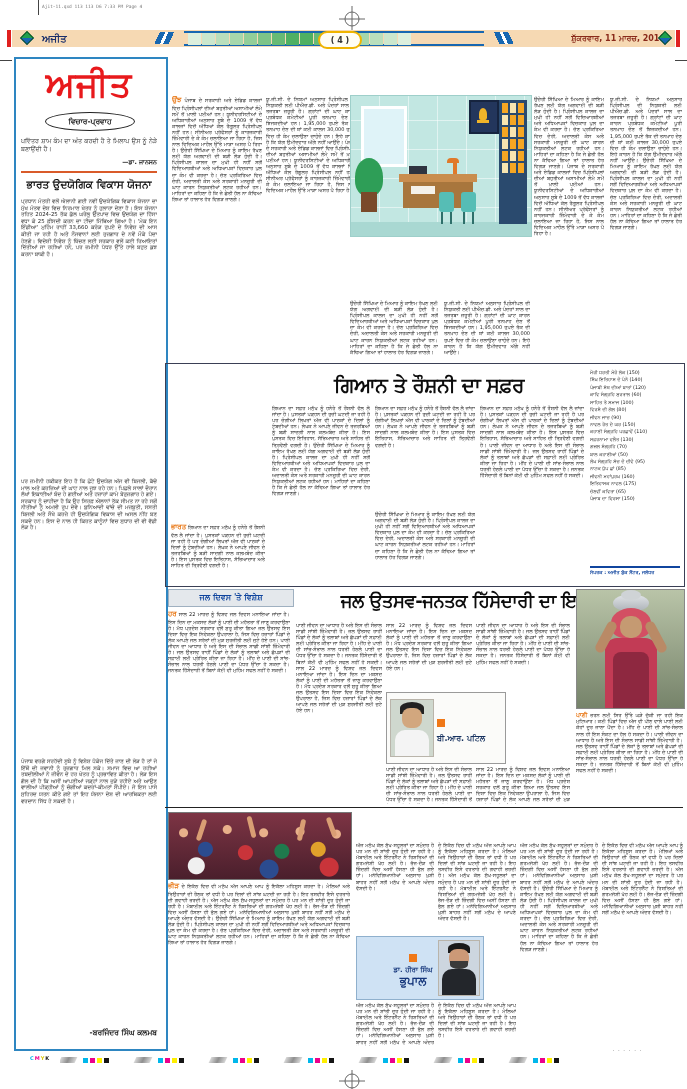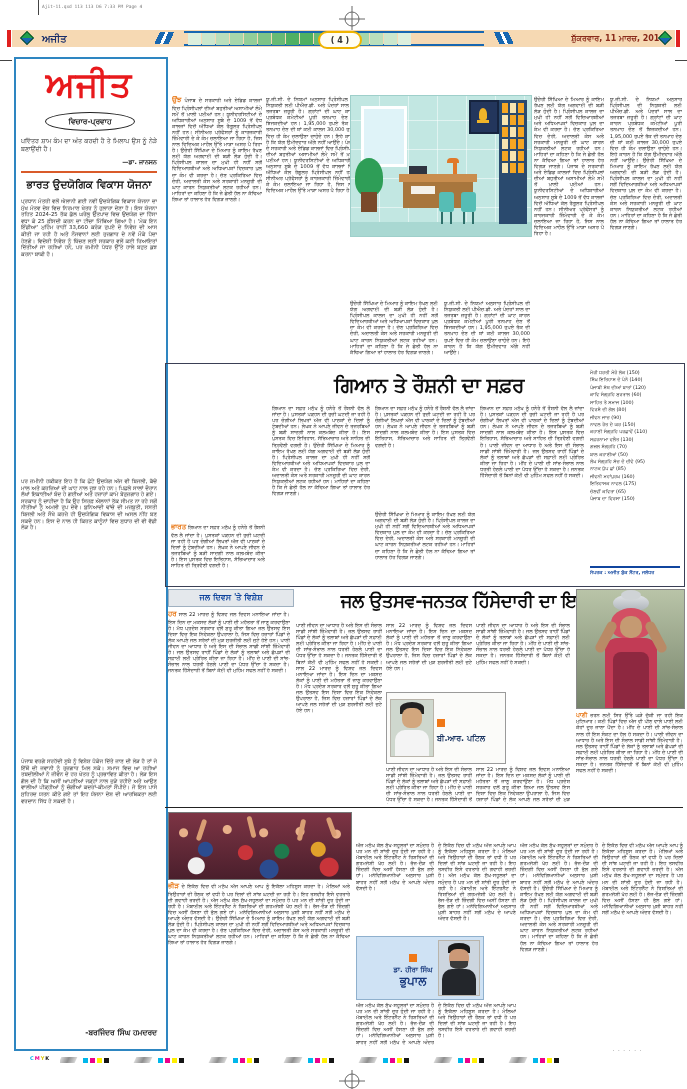--- a/index.html
+++ b/index.html
@@ -81,21 +81,21 @@
   <div class="ab" style="left:16px;top:64px;width:146px;text-align:center;font-size:34px;font-weight:bold;color:#e8191c;letter-spacing:1px;">ਅਜੀਤ</div>
   <div class="ab" style="left:45px;top:112px;width:88px;height:17px;border:1.5px solid #222;border-radius:50%;
        display:flex;align-items:center;justify-content:center;font-size:7.5px;font-weight:bold;color:#111;">ਵਿਚਾਰ-ਪ੍ਰਵਾਹ</div>
   <div class="ab bt bt-6" style="left:21px;top:137px;width:136px;height:22px;font-size:6.3px;">ਪਵਿੱਤਰ ਸ਼ਾਮ ਕੰਮ ਦਾ ਅੰਤ ਕਰਦੀ ਹੈ ਤੇ ਮਿਲਾਪ ਉਸ ਨੂੰ ਨੇੜੇ ਬਣਾਉਂਦੀ ਹੈ।</div>
   <div class="ab" style="left:21px;top:158px;width:136px;text-align:right;font-size:6.3px;font-weight:bold;color:#111;">—ਡਾ. ਜਾਨਸਨ</div>
   <div class="ab" style="left:21px;top:171px;width:136px;height:2px;background:#d95b2a;"></div>
   <div class="ab" style="left:18px;top:178px;width:142px;text-align:center;font-size:10.5px;font-weight:bold;color:#111;">ਭਾਰਤ ਉਦਯੋਗਿਕ ਵਿਕਾਸ ਯੋਜਨਾ</div>
   <div class="ab bt" style="left:21px;top:198px;width:136px;height:276px;font-size:5.4px;">ਪ੍ਰਧਾਨ ਮੰਤਰੀ ਵਲੋਂ ਐਲਾਨੀ ਗਈ ਨਵੀਂ ਉਦਯੋਗਿਕ ਵਿਕਾਸ ਯੋਜਨਾ ਦਾ ਮੁੱਖ ਮੰਤਵ ਦੇਸ਼ ਵਿਚ ਨਿਰਮਾਣ ਖੇਤਰ ਨੂੰ ਹੁਲਾਰਾ ਦੇਣਾ ਹੈ। ਇਸ ਯੋਜਨਾ ਤਹਿਤ 2024-25 ਤੱਕ ਕੁੱਲ ਘਰੇਲੂ ਉਤਪਾਦ ਵਿਚ ਉਦਯੋਗ ਦਾ ਹਿੱਸਾ ਵਧਾ ਕੇ 25 ਫ਼ੀਸਦੀ ਕਰਨ ਦਾ ਟੀਚਾ ਮਿੱਥਿਆ ਗਿਆ ਹੈ। 'ਮੇਕ ਇਨ ਇੰਡੀਆ' ਮੁਹਿੰਮ ਰਾਹੀਂ 33,660 ਕਰੋੜ ਰੁਪਏ ਦੇ ਨਿਵੇਸ਼ ਦੀ ਆਸ ਕੀਤੀ ਜਾ ਰਹੀ ਹੈ ਅਤੇ ਨੌਜਵਾਨਾਂ ਲਈ ਰੁਜ਼ਗਾਰ ਦੇ ਨਵੇਂ ਮੌਕੇ ਪੈਦਾ ਹੋਣਗੇ। ਵਿਦੇਸ਼ੀ ਨਿਵੇਸ਼ ਨੂੰ ਖਿੱਚਣ ਲਈ ਸਰਕਾਰ ਵਲੋਂ ਕਈ ਰਿਆਇਤਾਂ ਦਿੱਤੀਆਂ ਜਾ ਰਹੀਆਂ ਹਨ, ਪਰ ਜ਼ਮੀਨੀ ਪੱਧਰ ਉੱਤੇ ਹਾਲੇ ਬਹੁਤ ਕੁਝ ਕਰਨਾ ਬਾਕੀ ਹੈ।</div>
   <div class="ab bt" style="left:21px;top:478px;width:136px;height:276px;font-size:5.4px;">ਪਰ ਜ਼ਮੀਨੀ ਹਕੀਕਤ ਇਹ ਹੈ ਕਿ ਛੋਟੇ ਉਦਯੋਗ ਅੱਜ ਵੀ ਬਿਜਲੀ, ਕੱਚੇ ਮਾਲ ਅਤੇ ਕਰਜ਼ਿਆਂ ਦੀ ਘਾਟ ਨਾਲ ਜੂਝ ਰਹੇ ਹਨ। ਪਿਛਲੇ ਸਾਲਾਂ ਦੌਰਾਨ ਲੱਖਾਂ ਇਕਾਈਆਂ ਬੰਦ ਹੋ ਗਈਆਂ ਅਤੇ ਹਜ਼ਾਰਾਂ ਕਾਮੇ ਬੇਰੁਜ਼ਗਾਰ ਹੋ ਗਏ। ਸਰਕਾਰ ਨੂੰ ਚਾਹੀਦਾ ਹੈ ਕਿ ਉਹ ਸਿਰਫ਼ ਐਲਾਨਾਂ ਤੱਕ ਸੀਮਤ ਨਾ ਰਹੇ ਸਗੋਂ ਨੀਤੀਆਂ ਨੂੰ ਅਮਲੀ ਰੂਪ ਦੇਵੇ। ਬੁਨਿਆਦੀ ਢਾਂਚੇ ਦੀ ਮਜ਼ਬੂਤੀ, ਸਸਤੀ ਬਿਜਲੀ ਅਤੇ ਸੌਖੇ ਕਰਜ਼ੇ ਹੀ ਉਦਯੋਗਿਕ ਵਿਕਾਸ ਦੀ ਅਸਲ ਨੀਂਹ ਬਣ ਸਕਦੇ ਹਨ। ਇਸ ਦੇ ਨਾਲ ਹੀ ਕਿਰਤ ਕਾਨੂੰਨਾਂ ਵਿਚ ਸੁਧਾਰ ਦੀ ਵੀ ਵੱਡੀ ਲੋੜ ਹੈ।</div>
   <div class="ab bt" style="left:21px;top:758px;width:136px;height:266px;font-size:5.4px;">ਪੰਜਾਬ ਵਰਗੇ ਸਰਹੱਦੀ ਸੂਬੇ ਨੂੰ ਵਿਸ਼ੇਸ਼ ਪੈਕੇਜ ਦਿੱਤੇ ਜਾਣ ਦੀ ਲੋੜ ਹੈ ਤਾਂ ਜੋ ਇੱਥੋਂ ਦੀ ਜਵਾਨੀ ਨੂੰ ਰੁਜ਼ਗਾਰ ਮਿਲ ਸਕੇ। ਸਮਾਜ ਵਿਚ ਆ ਰਹੀਆਂ ਤਬਦੀਲੀਆਂ ਨੇ ਜੀਵਨ ਦੇ ਹਰ ਖੇਤਰ ਨੂੰ ਪ੍ਰਭਾਵਿਤ ਕੀਤਾ ਹੈ। ਲੋੜ ਇਸ ਗੱਲ ਦੀ ਹੈ ਕਿ ਅਸੀਂ ਆਪਣੀਆਂ ਜੜ੍ਹਾਂ ਨਾਲ ਜੁੜੇ ਰਹੀਏ ਅਤੇ ਆਉਣ ਵਾਲੀਆਂ ਪੀੜ੍ਹੀਆਂ ਨੂੰ ਚੰਗੀਆਂ ਕਦਰਾਂ-ਕੀਮਤਾਂ ਸੌਂਪੀਏ। ਜੇ ਇਸ ਪਾਸੇ ਸੁਹਿਰਦ ਯਤਨ ਕੀਤੇ ਗਏ ਤਾਂ ਇਹ ਯੋਜਨਾ ਦੇਸ਼ ਦੀ ਆਰਥਿਕਤਾ ਲਈ ਵਰਦਾਨ ਸਿੱਧ ਹੋ ਸਕਦੀ ਹੈ।</div>
-  <div class="ab" style="left:21px;top:1028px;width:136px;text-align:right;font-size:7.5px;font-weight:bold;color:#111;">-ਬਰਜਿੰਦਰ ਸਿੰਘ ਹਮਦਰਦ</div>
+  <div class="ab" style="left:21px;top:1028px;width:136px;text-align:right;font-size:7.5px;font-weight:bold;color:#111;">-ਬਰਜਿੰਦਰ ਸਿੰਘ ਕਲਮਬ</div>
 
   <div class="ab bt" style="left:172px;top:96px;width:90px;height:262px;">
     <span class="lead">ਉਂਝ</span>
     <span>ਪੰਜਾਬ ਦੇ ਸਰਕਾਰੀ ਅਤੇ ਏਡਿਡ ਕਾਲਜਾਂ ਵਿਚ ਪ੍ਰਿੰਸੀਪਲਾਂ ਦੀਆਂ ਬਹੁਤੀਆਂ ਅਸਾਮੀਆਂ ਲੰਮੇ ਸਮੇਂ ਤੋਂ ਖ਼ਾਲੀ ਪਈਆਂ ਹਨ। ਯੂਨੀਵਰਸਿਟੀਆਂ ਦੇ ਅਧਿਕਾਰੀਆਂ ਅਨੁਸਾਰ ਸੂਬੇ ਦੇ 1009 ਤੋਂ ਵੱਧ ਕਾਲਜਾਂ ਵਿਚੋਂ ਅੱਧਿਆਂ ਕੋਲ ਰੈਗੂਲਰ ਪ੍ਰਿੰਸੀਪਲ ਨਹੀਂ ਹਨ। ਸੀਨੀਅਰ ਪ੍ਰੋਫੈਸਰਾਂ ਨੂੰ ਕਾਰਜਕਾਰੀ ਜ਼ਿੰਮੇਵਾਰੀ ਦੇ ਕੇ ਕੰਮ ਚਲਾਇਆ ਜਾ ਰਿਹਾ ਹੈ, ਜਿਸ ਨਾਲ ਵਿਦਿਅਕ ਮਾਹੌਲ ਉੱਤੇ ਮਾੜਾ ਅਸਰ ਪੈ ਰਿਹਾ ਹੈ।</span>
     <span>ਉਚੇਰੀ ਸਿੱਖਿਆ ਦੇ ਮਿਆਰ ਨੂੰ ਕਾਇਮ ਰੱਖਣ ਲਈ ਯੋਗ ਅਗਵਾਈ ਦੀ ਬੜੀ ਲੋੜ ਹੁੰਦੀ ਹੈ। ਪ੍ਰਿੰਸੀਪਲ ਕਾਲਜ ਦਾ ਮੁਖੀ ਹੀ ਨਹੀਂ ਸਗੋਂ ਵਿਦਿਆਰਥੀਆਂ ਅਤੇ ਅਧਿਆਪਕਾਂ ਵਿਚਕਾਰ ਪੁਲ ਦਾ ਕੰਮ ਵੀ ਕਰਦਾ ਹੈ। ਚੋਣ ਪ੍ਰਕਿਰਿਆ ਵਿਚ ਦੇਰੀ, ਅਦਾਲਤੀ ਕੇਸ ਅਤੇ ਸਰਕਾਰੀ ਮਨਜ਼ੂਰੀ ਦੀ ਘਾਟ ਕਾਰਨ ਨਿਯੁਕਤੀਆਂ ਲਟਕ ਰਹੀਆਂ ਹਨ। ਮਾਹਿਰਾਂ ਦਾ ਕਹਿਣਾ ਹੈ ਕਿ ਜੇ ਛੇਤੀ ਹੱਲ ਨਾ ਕੱਢਿਆ ਗਿਆ ਤਾਂ ਹਾਲਾਤ ਹੋਰ ਵਿਗੜ ਜਾਣਗੇ।</span>
   </div>
   <div class="ab bt" style="left:266px;top:96px;width:90px;height:262px;">
     <span>ਯੂ.ਜੀ.ਸੀ. ਦੇ ਨਿਯਮਾਂ ਅਨੁਸਾਰ ਪ੍ਰਿੰਸੀਪਲ ਦੀ ਨਿਯੁਕਤੀ ਲਈ ਪੀਐਚ.ਡੀ. ਅਤੇ ਪੰਦਰਾਂ ਸਾਲ ਦਾ ਤਜਰਬਾ ਜ਼ਰੂਰੀ ਹੈ। ਗ੍ਰਾਂਟਾਂ ਦੀ ਘਾਟ ਕਾਰਨ ਪ੍ਰਬੰਧਕ ਕਮੇਟੀਆਂ ਪੂਰੀ ਤਨਖ਼ਾਹ ਦੇਣ ਤੋਂ ਝਿਜਕਦੀਆਂ ਹਨ। 1,95,000 ਰੁਪਏ ਤੱਕ ਦੀ ਤਨਖ਼ਾਹ ਦੇਣ ਦੀ ਥਾਂ ਕਈ ਕਾਲਜ 30,000 ਰੁਪਏ ਵਿਚ ਹੀ ਕੰਮ ਚਲਾਉਣਾ ਚਾਹੁੰਦੇ ਹਨ। ਇਹੋ ਕਾਰਨ ਹੈ ਕਿ ਯੋਗ ਉਮੀਦਵਾਰ ਅੱਗੇ ਨਹੀਂ ਆਉਂਦੇ।</span>
     <span>ਪੰਜਾਬ ਦੇ ਸਰਕਾਰੀ ਅਤੇ ਏਡਿਡ ਕਾਲਜਾਂ ਵਿਚ ਪ੍ਰਿੰਸੀਪਲਾਂ ਦੀਆਂ ਬਹੁਤੀਆਂ ਅਸਾਮੀਆਂ ਲੰਮੇ ਸਮੇਂ ਤੋਂ ਖ਼ਾਲੀ ਪਈਆਂ ਹਨ। ਯੂਨੀਵਰਸਿਟੀਆਂ ਦੇ ਅਧਿਕਾਰੀਆਂ ਅਨੁਸਾਰ ਸੂਬੇ ਦੇ 1009 ਤੋਂ ਵੱਧ ਕਾਲਜਾਂ ਵਿਚੋਂ ਅੱਧਿਆਂ ਕੋਲ ਰੈਗੂਲਰ ਪ੍ਰਿੰਸੀਪਲ ਨਹੀਂ ਹਨ। ਸੀਨੀਅਰ ਪ੍ਰੋਫੈਸਰਾਂ ਨੂੰ ਕਾਰਜਕਾਰੀ ਜ਼ਿੰਮੇਵਾਰੀ ਦੇ ਕੇ ਕੰਮ ਚਲਾਇਆ ਜਾ ਰਿਹਾ ਹੈ, ਜਿਸ ਨਾਲ ਵਿਦਿਅਕ ਮਾਹੌਲ ਉੱਤੇ ਮਾੜਾ ਅਸਰ ਪੈ ਰਿਹਾ ਹੈ।</span>
   </div>

